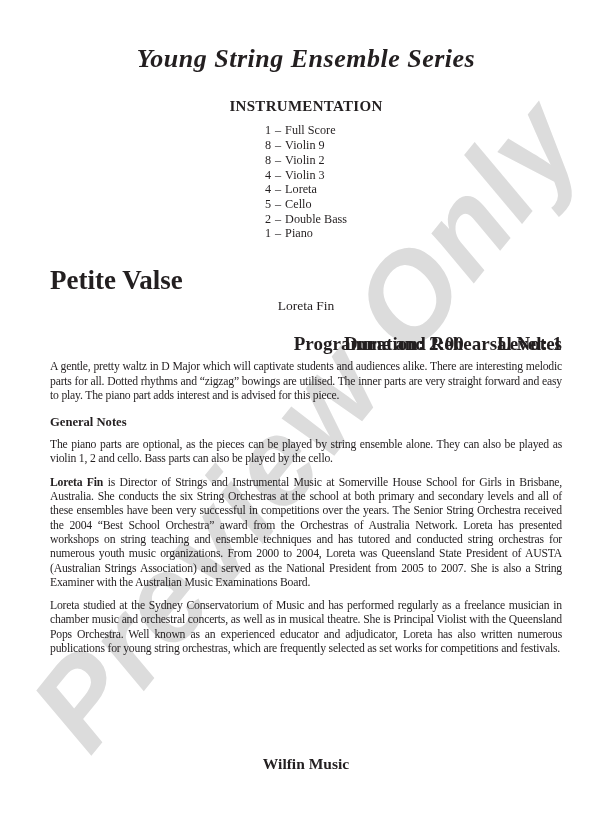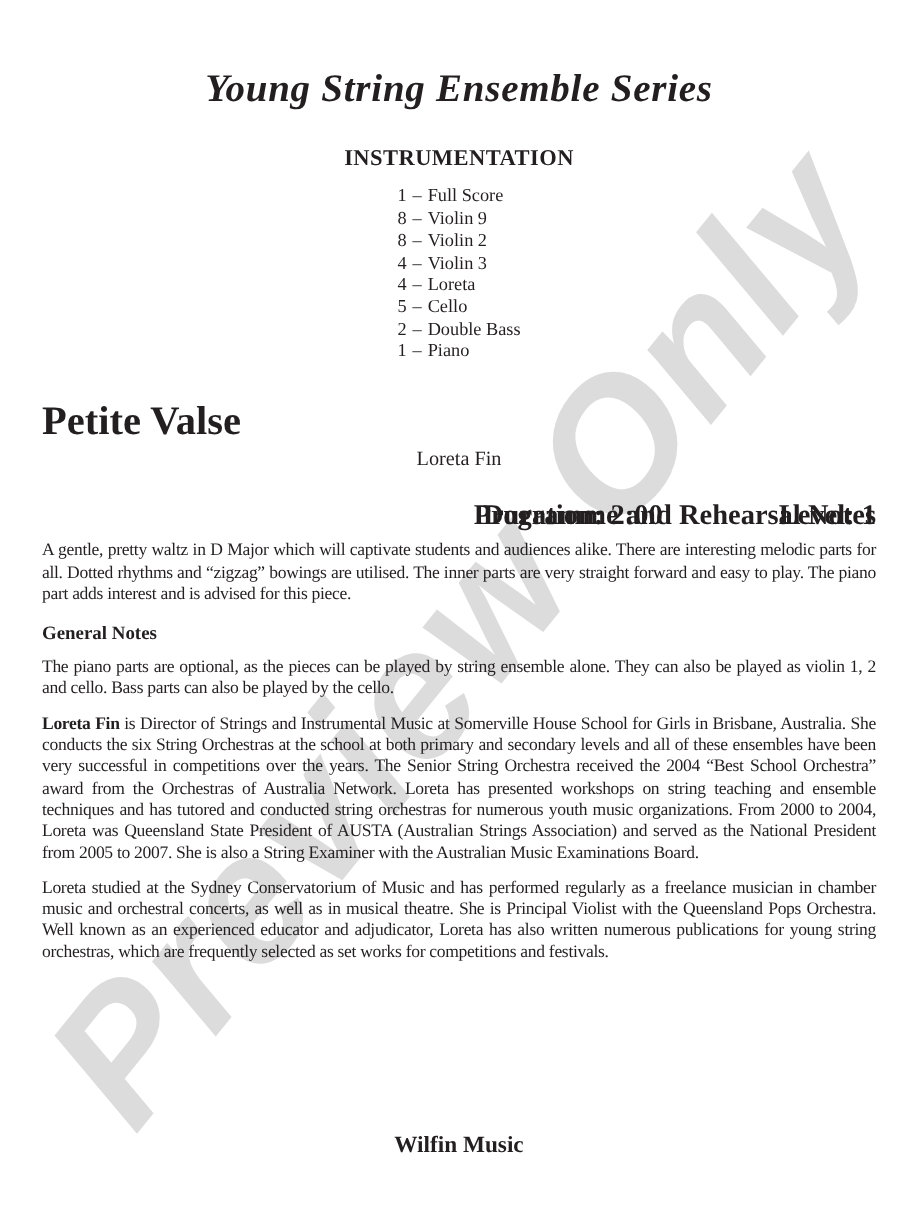--- a/index.html
+++ b/index.html
@@ -18,21 +18,21 @@
     transform:translate(-50%,-50%) rotate(-51deg);
     font-family:"Liberation Sans", sans-serif;
     font-weight:bold;
     font-style:italic;
     font-size:122px;
     letter-spacing:2px;
     white-space:nowrap;
     z-index:0;
     user-select:none;
   }
-  .content { position:relative; z-index:1; padding:0 28px; }
+  .content { position:relative; z-index:1; padding:0 50px; }
 
   .series-title {
     margin:44px 0 0 0;
     text-align:center;
     font-weight:bold; font-style:italic;
     font-size:26px; line-height:1.15;
     letter-spacing:0.5px;
   }
   .instr-heading {
     margin:24px 0 0 0;

